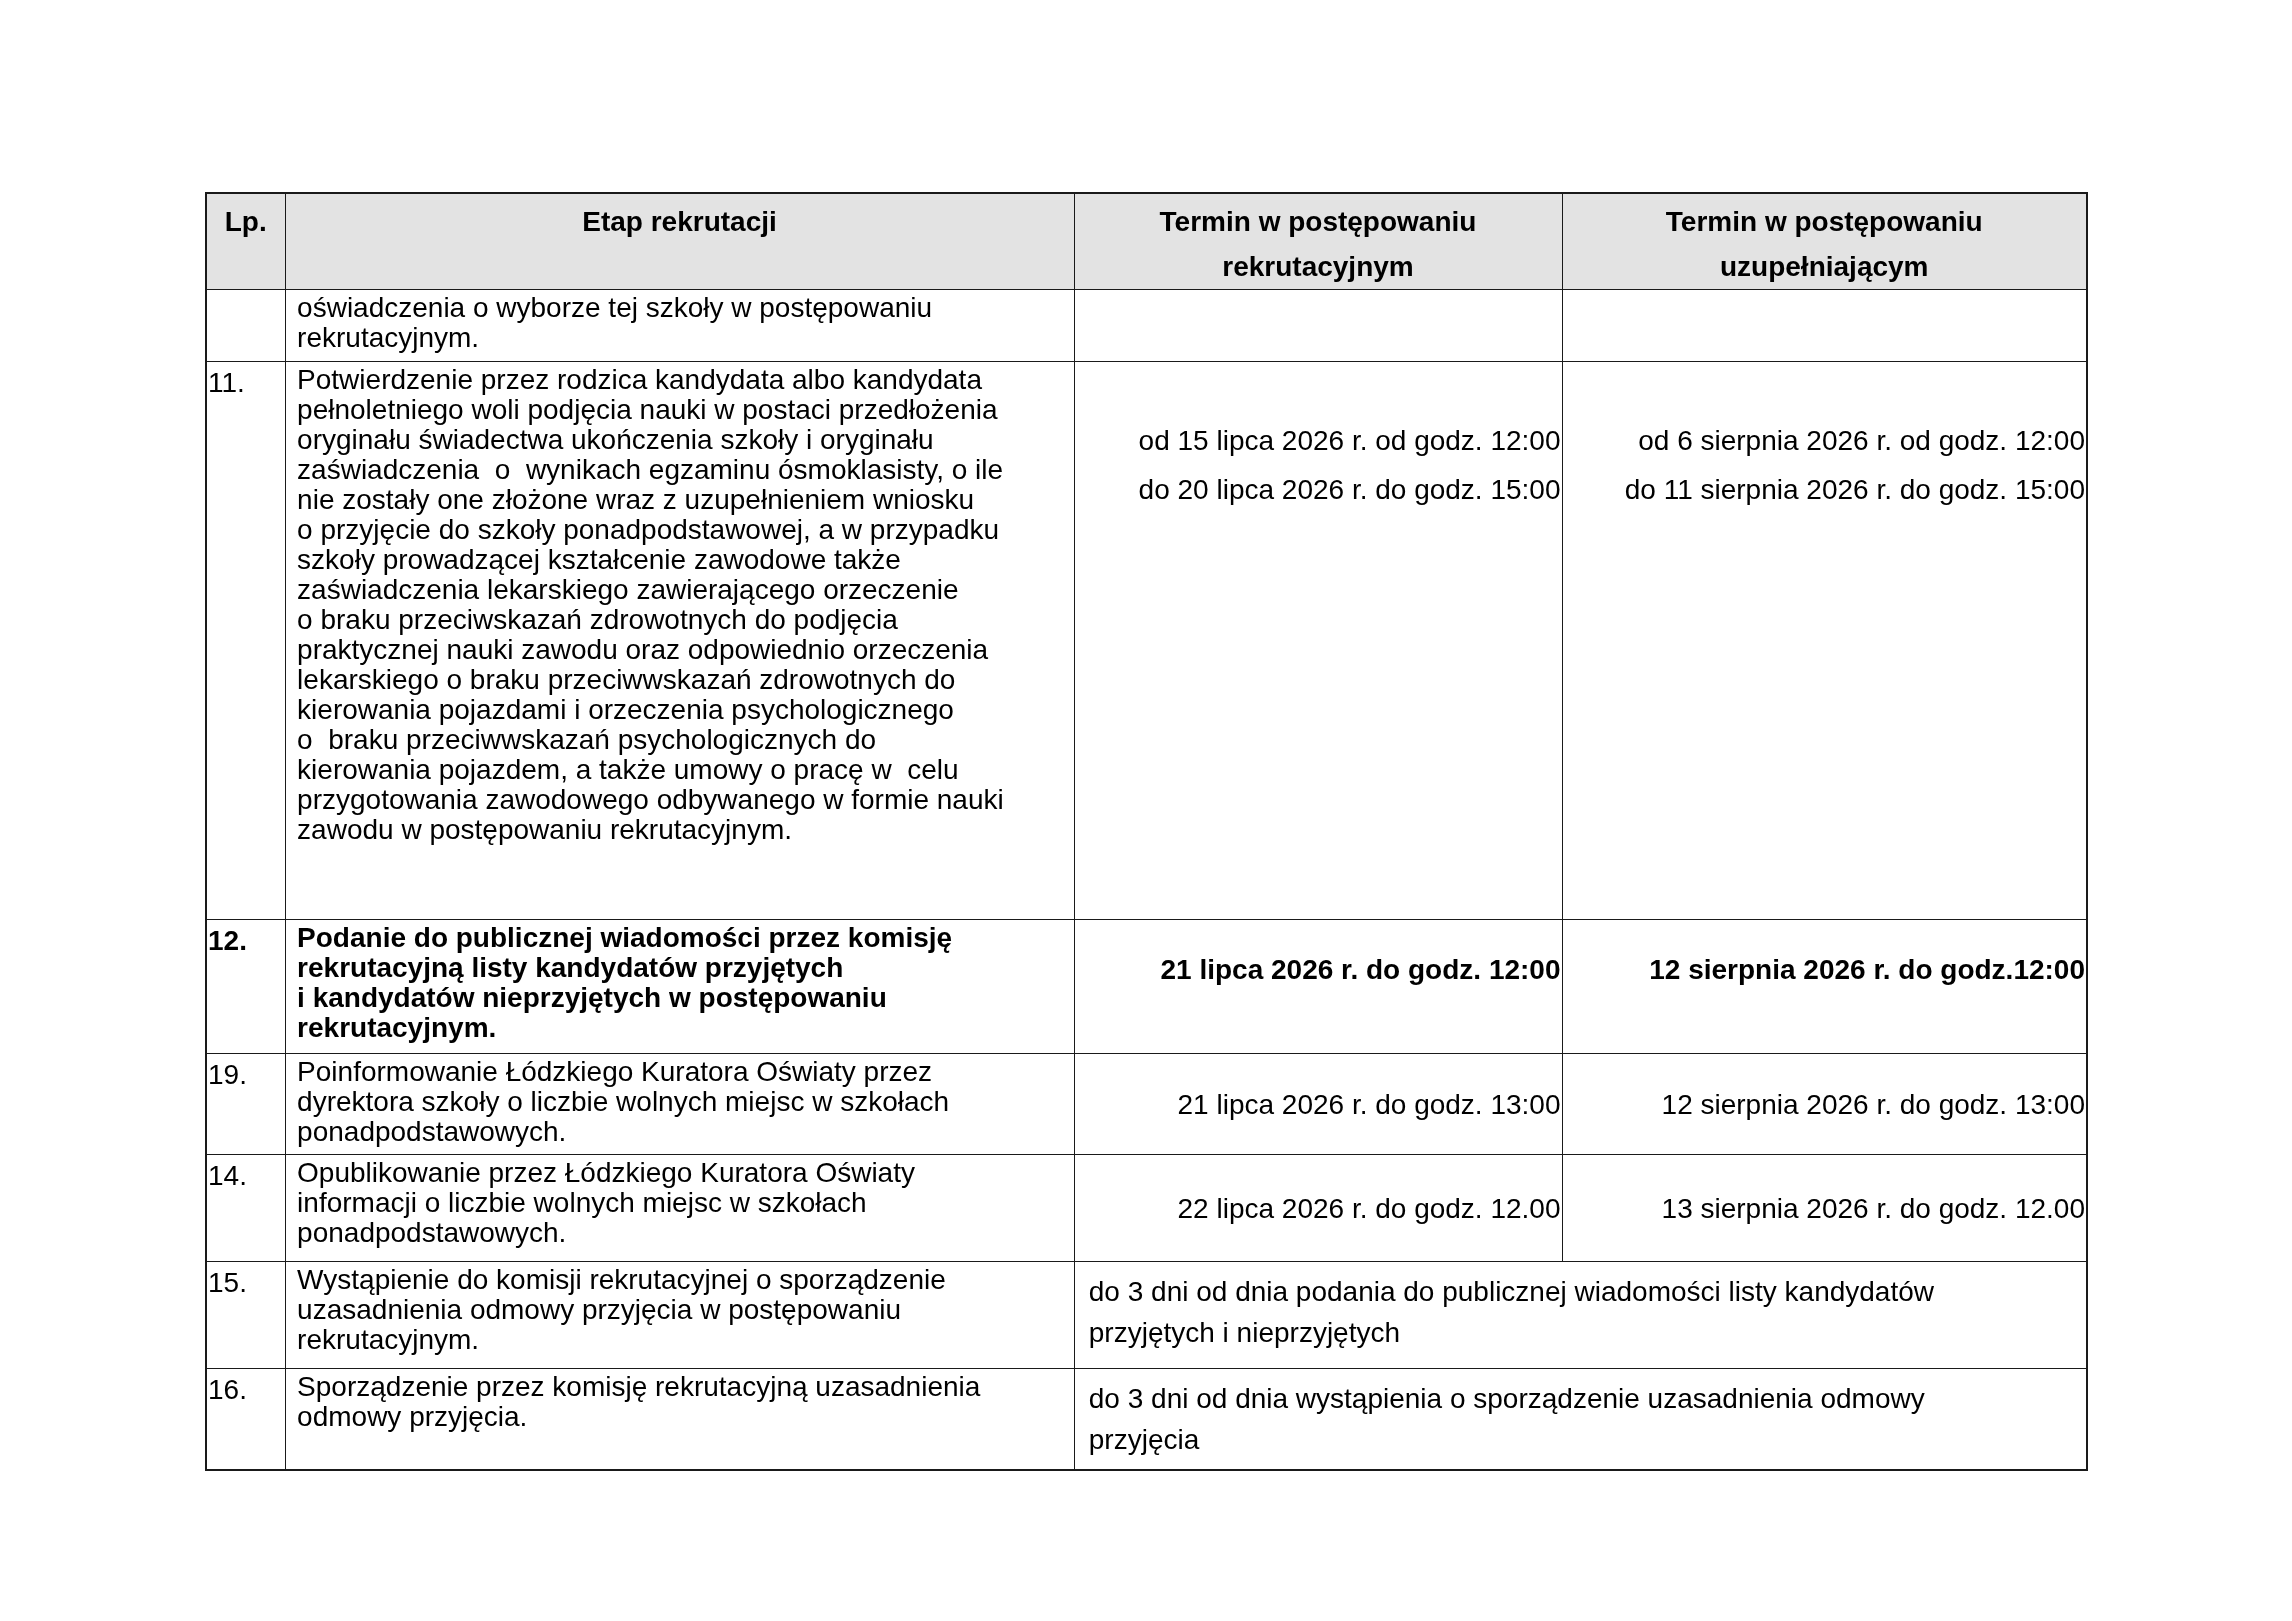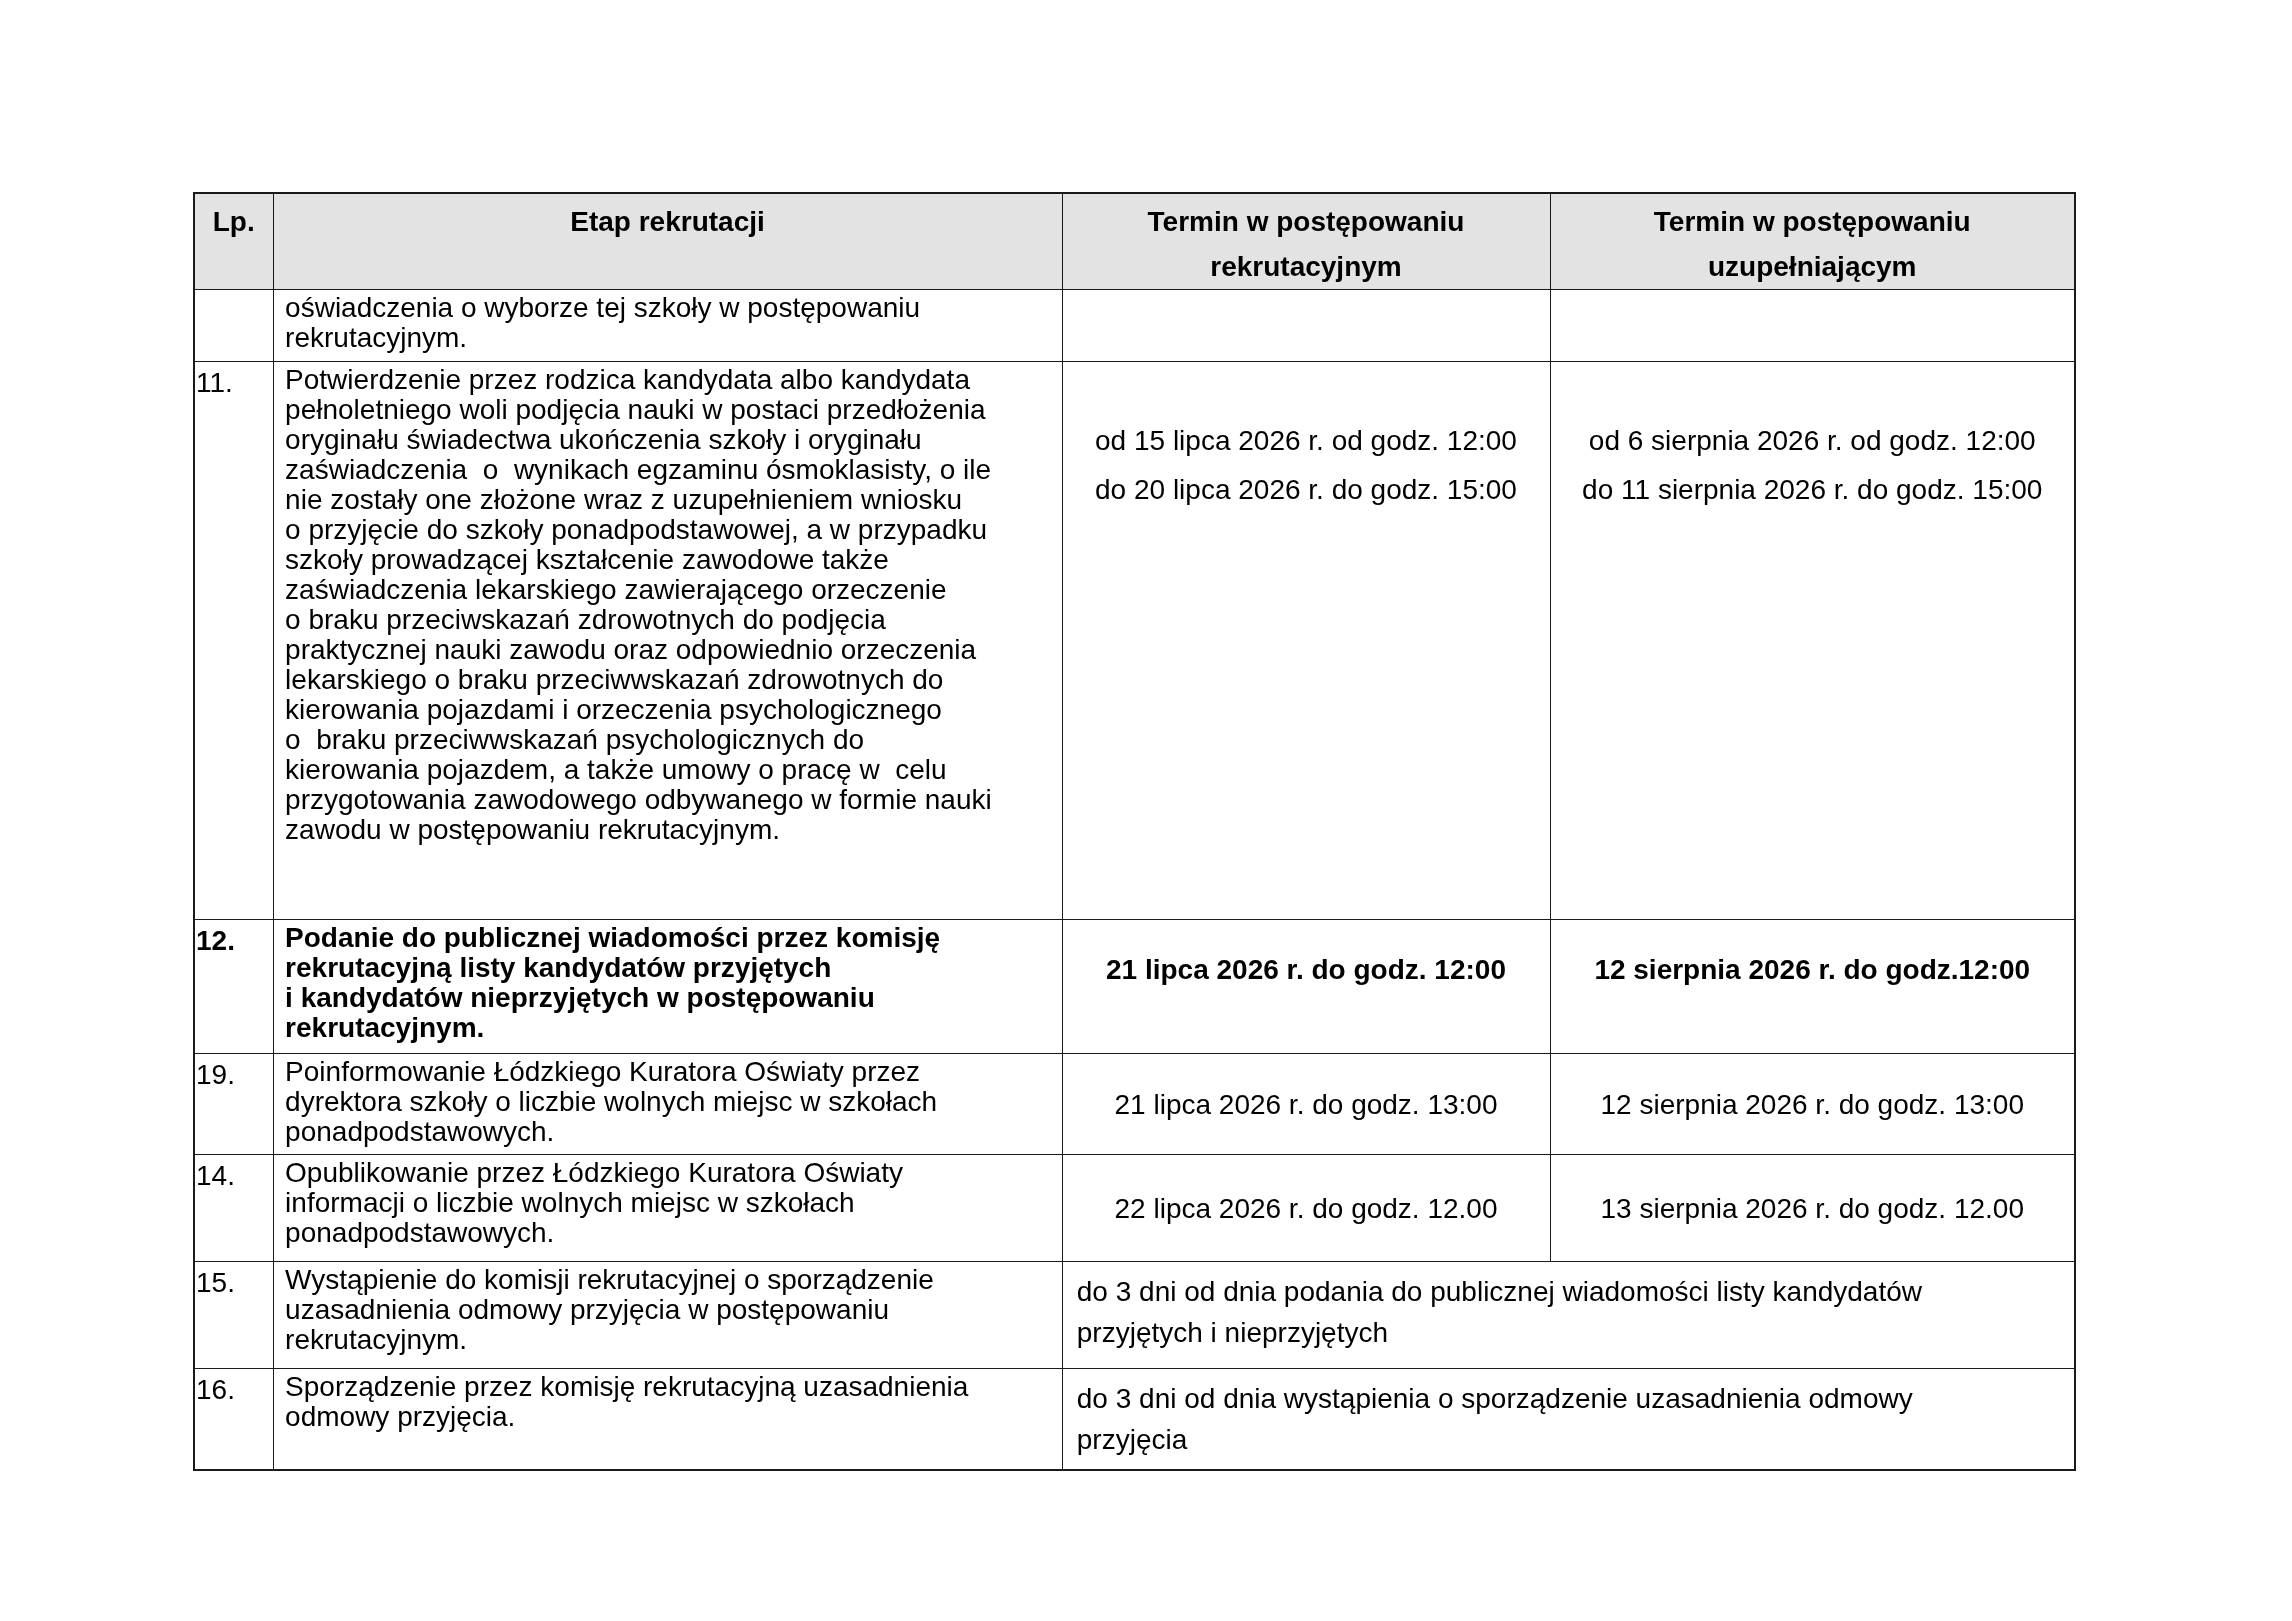--- a/index.html
+++ b/index.html
@@ -13,21 +13,21 @@
   .page {
     position: relative;
     width: 2293px;
     height: 1622px;
     background: #ffffff;
     font-family: "Liberation Sans", sans-serif;
     color: #000000;
   }
   table.schedule {
     position: absolute;
-    left: 193px;
+    left: 205px;
     top: 192px;
     width: 1881px;
     border-collapse: collapse;
     table-layout: fixed;
     border: 2.7px solid var(--border-color, #1a1a1a);
     font-size: 28px;
     color: var(--text-color, #000000);
   }
   table.schedule td, table.schedule th {
     border: 1.8px solid var(--border-color, #1a1a1a);
@@ -57,24 +57,24 @@
     line-height: 35px;
   }
   td.etap {
     text-align: left;
     vertical-align: top;
     padding: 2.7px 1.8px 0 11.6px;
     line-height: 30px;
     white-space: pre-wrap;
   }
   td.termin {
-    text-align: center;
+    text-align: right;
     vertical-align: middle;
     line-height: 35px;
-    padding: 0 7px;
+    padding: 0 1px;
   }
   td.dates-top {
     vertical-align: top;
     padding-top: 61px;
   }
   td.dates-top p {
     margin: 0 0 13.4px 0;
   }
   tr.row-12 td { font-weight: bold; }
   tr.row-12 td.termin {

